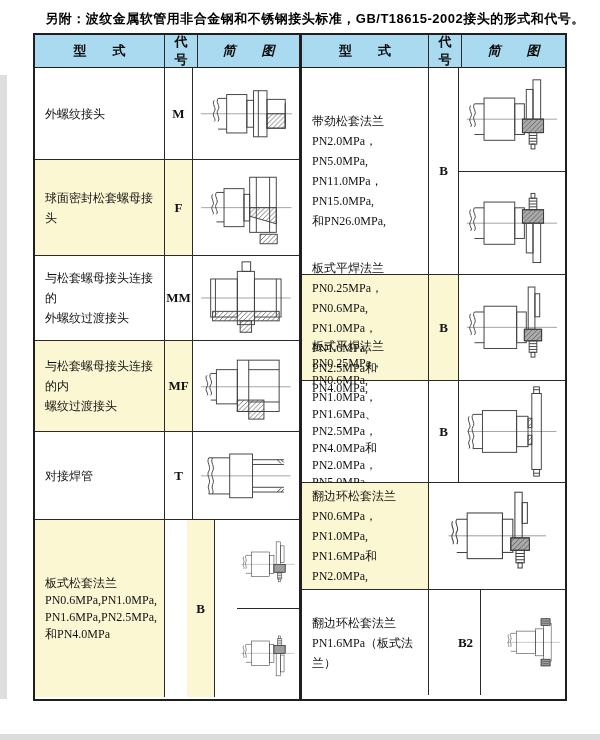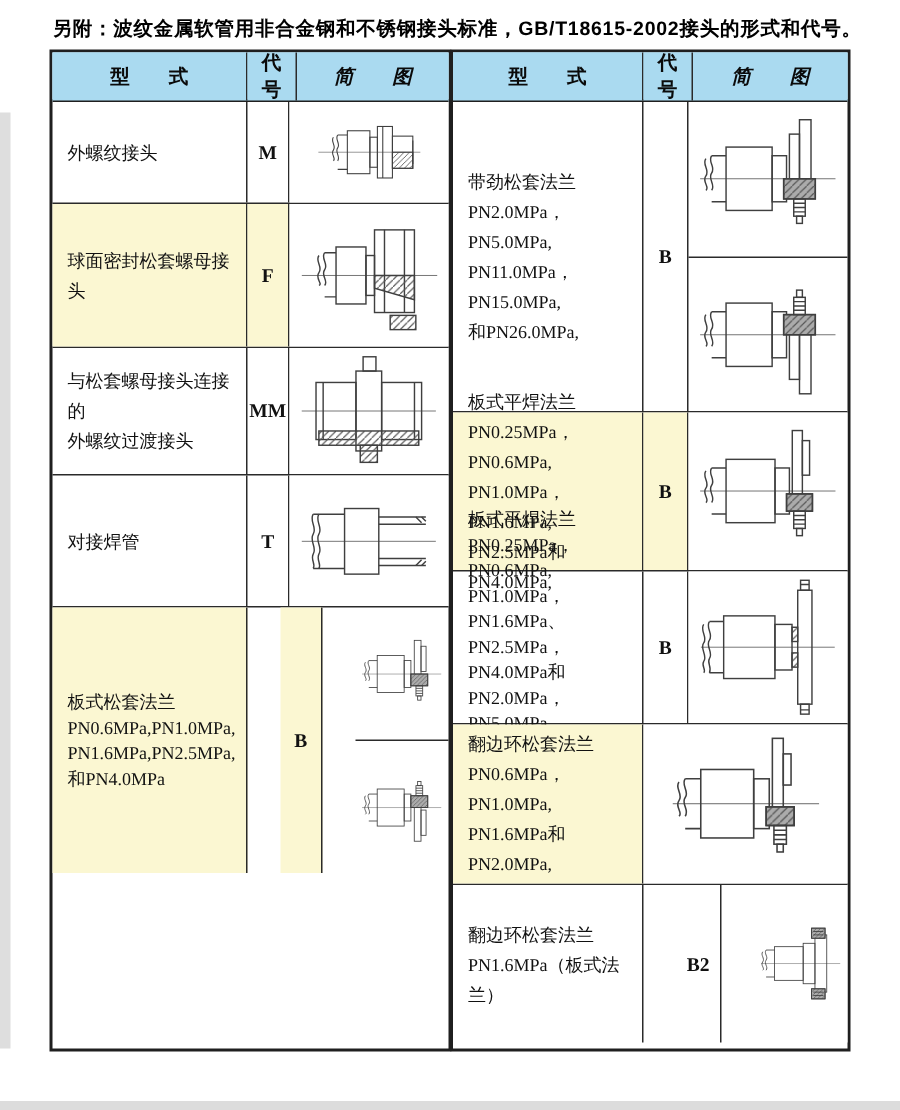--- a/index.html
+++ b/index.html
@@ -1,20 +1,20 @@
 <!DOCTYPE html>
 <html><head>
 <meta charset="utf-8">
 <style>
   html,body{margin:0;padding:0;background:#ffffff;}
   .page{position:relative;width:600px;height:740px;background:#ffffff;overflow:hidden;
         font-family:"Liberation Serif","DejaVu Serif",serif;color:#111;}
   .title{position:absolute;left:35px;top:10px;width:560px;
          font-family:"Liberation Sans","DejaVu Sans",sans-serif;
-         font-weight:bold;font-size:13px;letter-spacing:0.5px;color:#000;}
+         font-weight:bold;font-size:13px;letter-spacing:0.5px;color:#000;text-align:center;}
   .tbl{position:absolute;top:33px;border:2px solid #1f1f1f;background:#fff;}
   .tbl-left{left:33px;width:264px;height:664px;}
   .tbl-right{left:300px;width:263px;height:664px;}
   .hdr{display:flex;height:33px;background:#aadaf0;border-bottom:2px solid #1f1f1f;box-sizing:border-box;}
   .row{display:flex;box-sizing:border-box;border-bottom:1px solid #2a2a2a;}
   .row:last-child{border-bottom:none;gap:22px;}
   .cell{box-sizing:border-box;border-right:1px solid #2a2a2a;display:flex;align-items:center;}
   .cell:last-child{border-right:none;font-style:italic;}
   .hdr .cell{justify-content:center;font-family:"Liberation Sans","DejaVu Sans",sans-serif;
              font-weight:bold;font-size:13px;color:#0a0a0a;}
@@ -48,21 +48,21 @@
 
   <div class="title">另附：波纹金属软管用非合金钢和不锈钢接头标准，GB/T18615-2002接头的形式和代号。</div>
 
   <div class="tbl tbl-left">
     <div class="hdr">
       <div class="cell c-type">型　　式</div>
       <div class="cell c-code">代号</div>
       <div class="cell c-diag">简　　图</div>
     </div>
 
-    <div class="row" style="height:68px">
+    <div class="row" style="height:92px">
       <div class="cell c-type">外螺纹接头</div>
       <div class="cell c-code">M</div>
       <div class="cell c-diag">
         <svg class="sketch" viewBox="0 0 106 88">
           <g stroke="#3f3f3f" fill="none" stroke-width="1">
             <line x1="6" y1="44" x2="101" y2="44" stroke-width="0.5"></line>
             <path d="M24,28 c-3,4 3,8 0,12 c-3,4 3,8 0,12 M20,30 c-3,4 3,8 0,12 c-3,4 3,8 0,10"></path>
             <path d="M24,28 h9 M24,60 h9"></path>
             <rect x="33" y="24" width="21" height="40"></rect>
             <rect x="54" y="30" width="7" height="28"></rect>
@@ -111,20 +111,40 @@
             <rect x="49" y="3" width="9" height="10"></rect>
             <rect x="62" y="21" width="28" height="40"></rect>
             <line x1="85" y1="21" x2="85" y2="61"></line>
             <rect x="18" y="55" width="70" height="10" fill="url(#hatch)"></rect>
             <rect x="47" y="65" width="12" height="12" fill="url(#hatch)"></rect>
           </g>
         </svg>
       </div>
     </div>
 
+    <div class="row" style="height:91px">
+      <div class="cell c-type yellow">与松套螺母接头连接的内
+螺纹过渡接头</div>
+      <div class="cell c-code yellow">MF</div>
+      <div class="cell c-diag">
+        <svg class="sketch" viewBox="0 0 106 89">
+          <g stroke="#3f3f3f" fill="none" stroke-width="1">
+            <line x1="6" y1="45" x2="100" y2="45" stroke-width="0.5"></line>
+            <path d="M16,31 c-3,4 3,8 0,12 c-3,4 3,8 0,11 M12,33 c-3,4 3,8 0,12 c-3,4 3,8 0,9"></path>
+            <path d="M16,31 h6 M16,59 h6"></path>
+            <rect x="22" y="27" width="22" height="36"></rect>
+            <rect x="44" y="17" width="44" height="54"></rect>
+            <line x1="56" y1="17" x2="56" y2="71"></line>
+            <path d="M56,27 h32 M56,61 h32"></path>
+            <rect x="44" y="59" width="28" height="12" fill="url(#hatch)"></rect>
+            <rect x="56" y="71" width="16" height="8" fill="url(#hatch)"></rect>
+          </g>
+        </svg>
+      </div>
+    </div>
 
     <div class="row" style="height:88px">
       <div class="cell c-type">对接焊管</div>
       <div class="cell c-code">T</div>
       <div class="cell c-diag">
         <svg class="sketch" viewBox="0 0 106 86">
           <g stroke="#3f3f3f" fill="none" stroke-width="1">
             <line x1="6" y1="43" x2="100" y2="43" stroke-width="0.5"></line>
             <path d="M14,24 c-3,5 3,9 0,14 c-3,5 3,9 0,14 c-2,4 2,7 0,10 M18,24 c-3,5 3,9 0,14 c-3,5 3,9 0,14 c-2,4 2,7 0,10"></path>
             <path d="M14,24 h22 M14,62 h22"></path>

